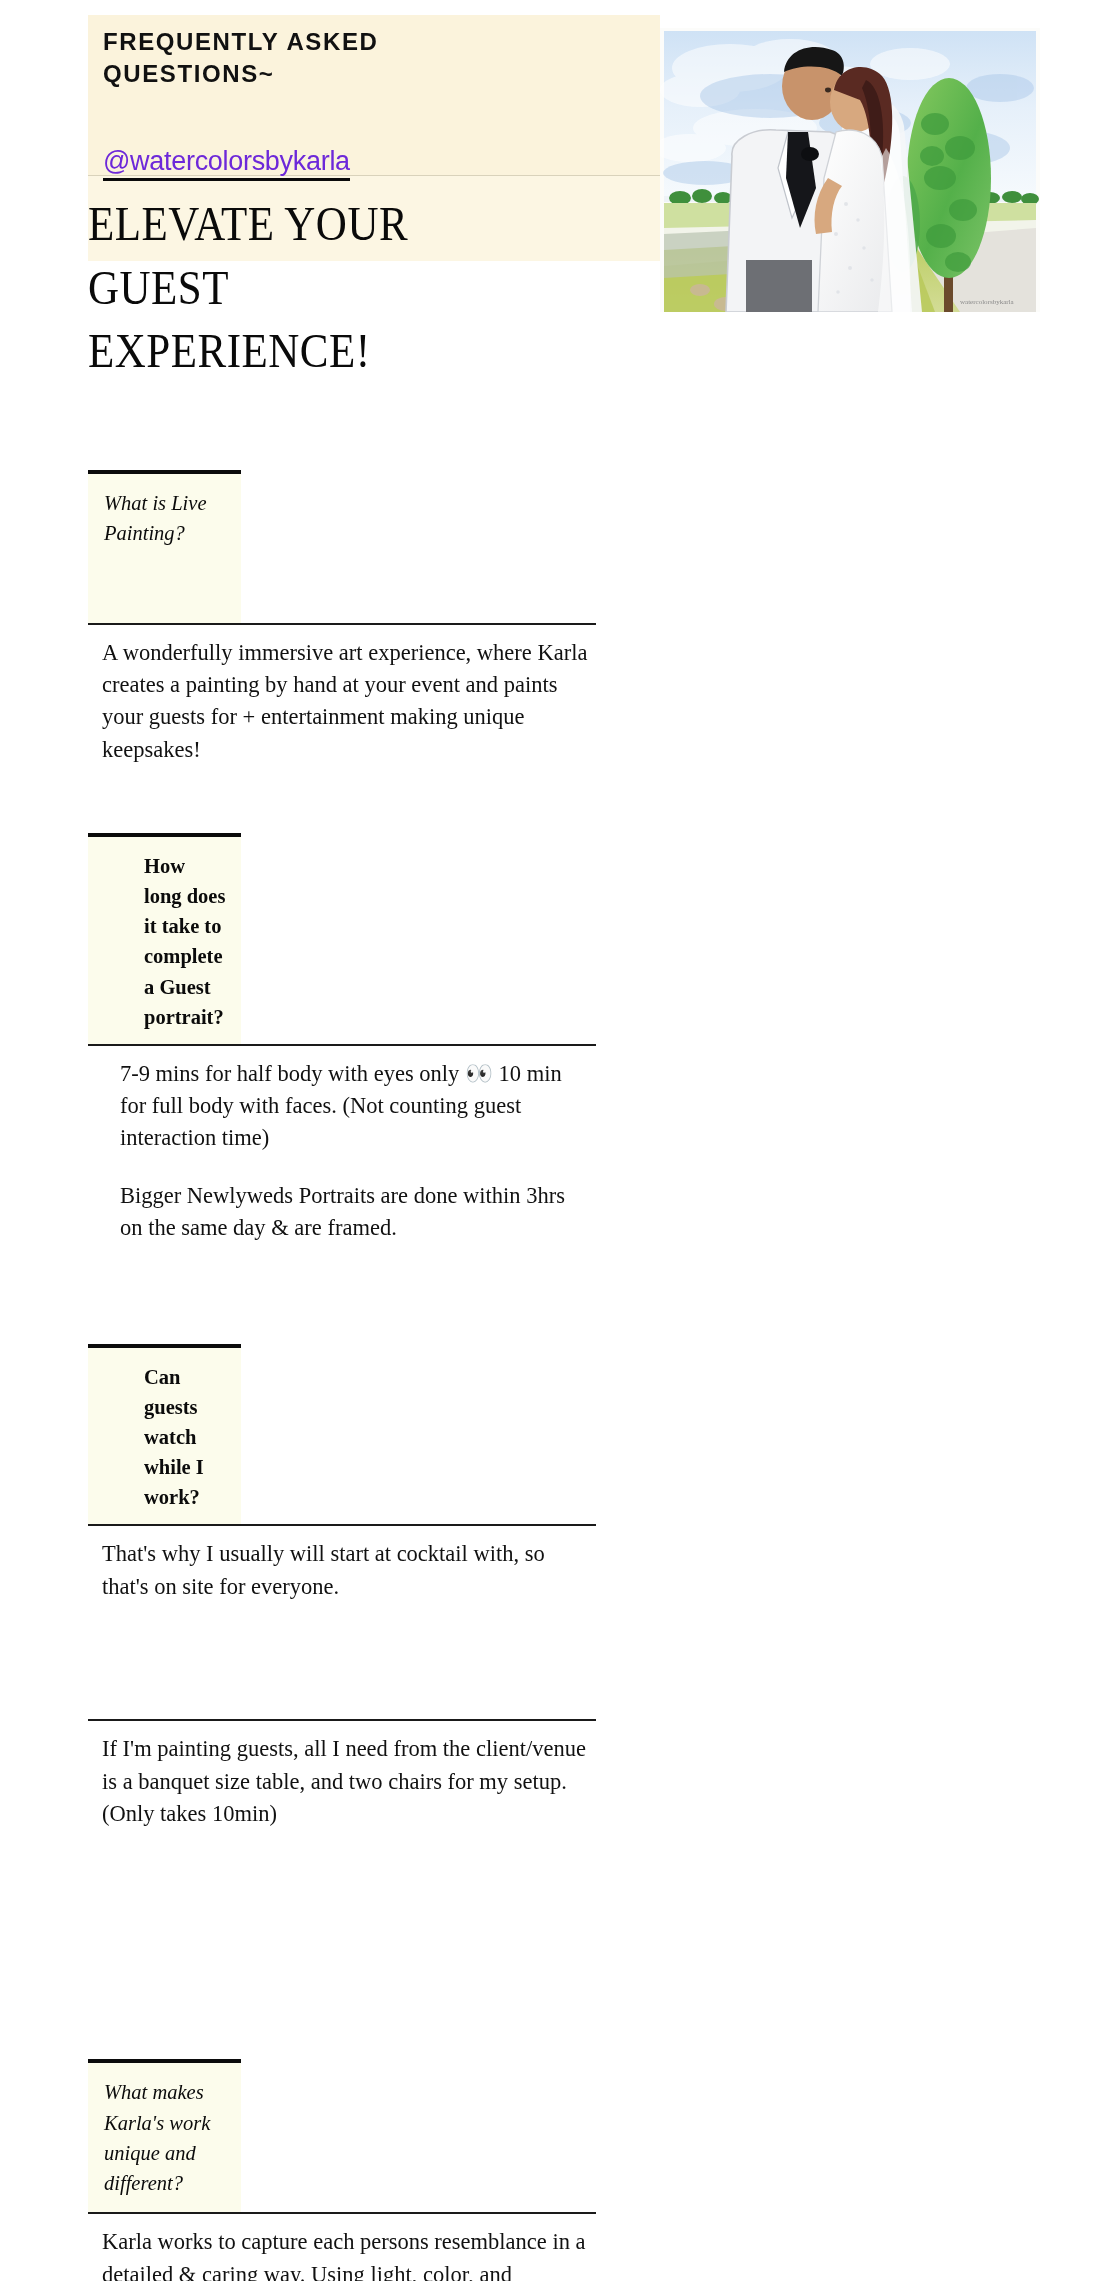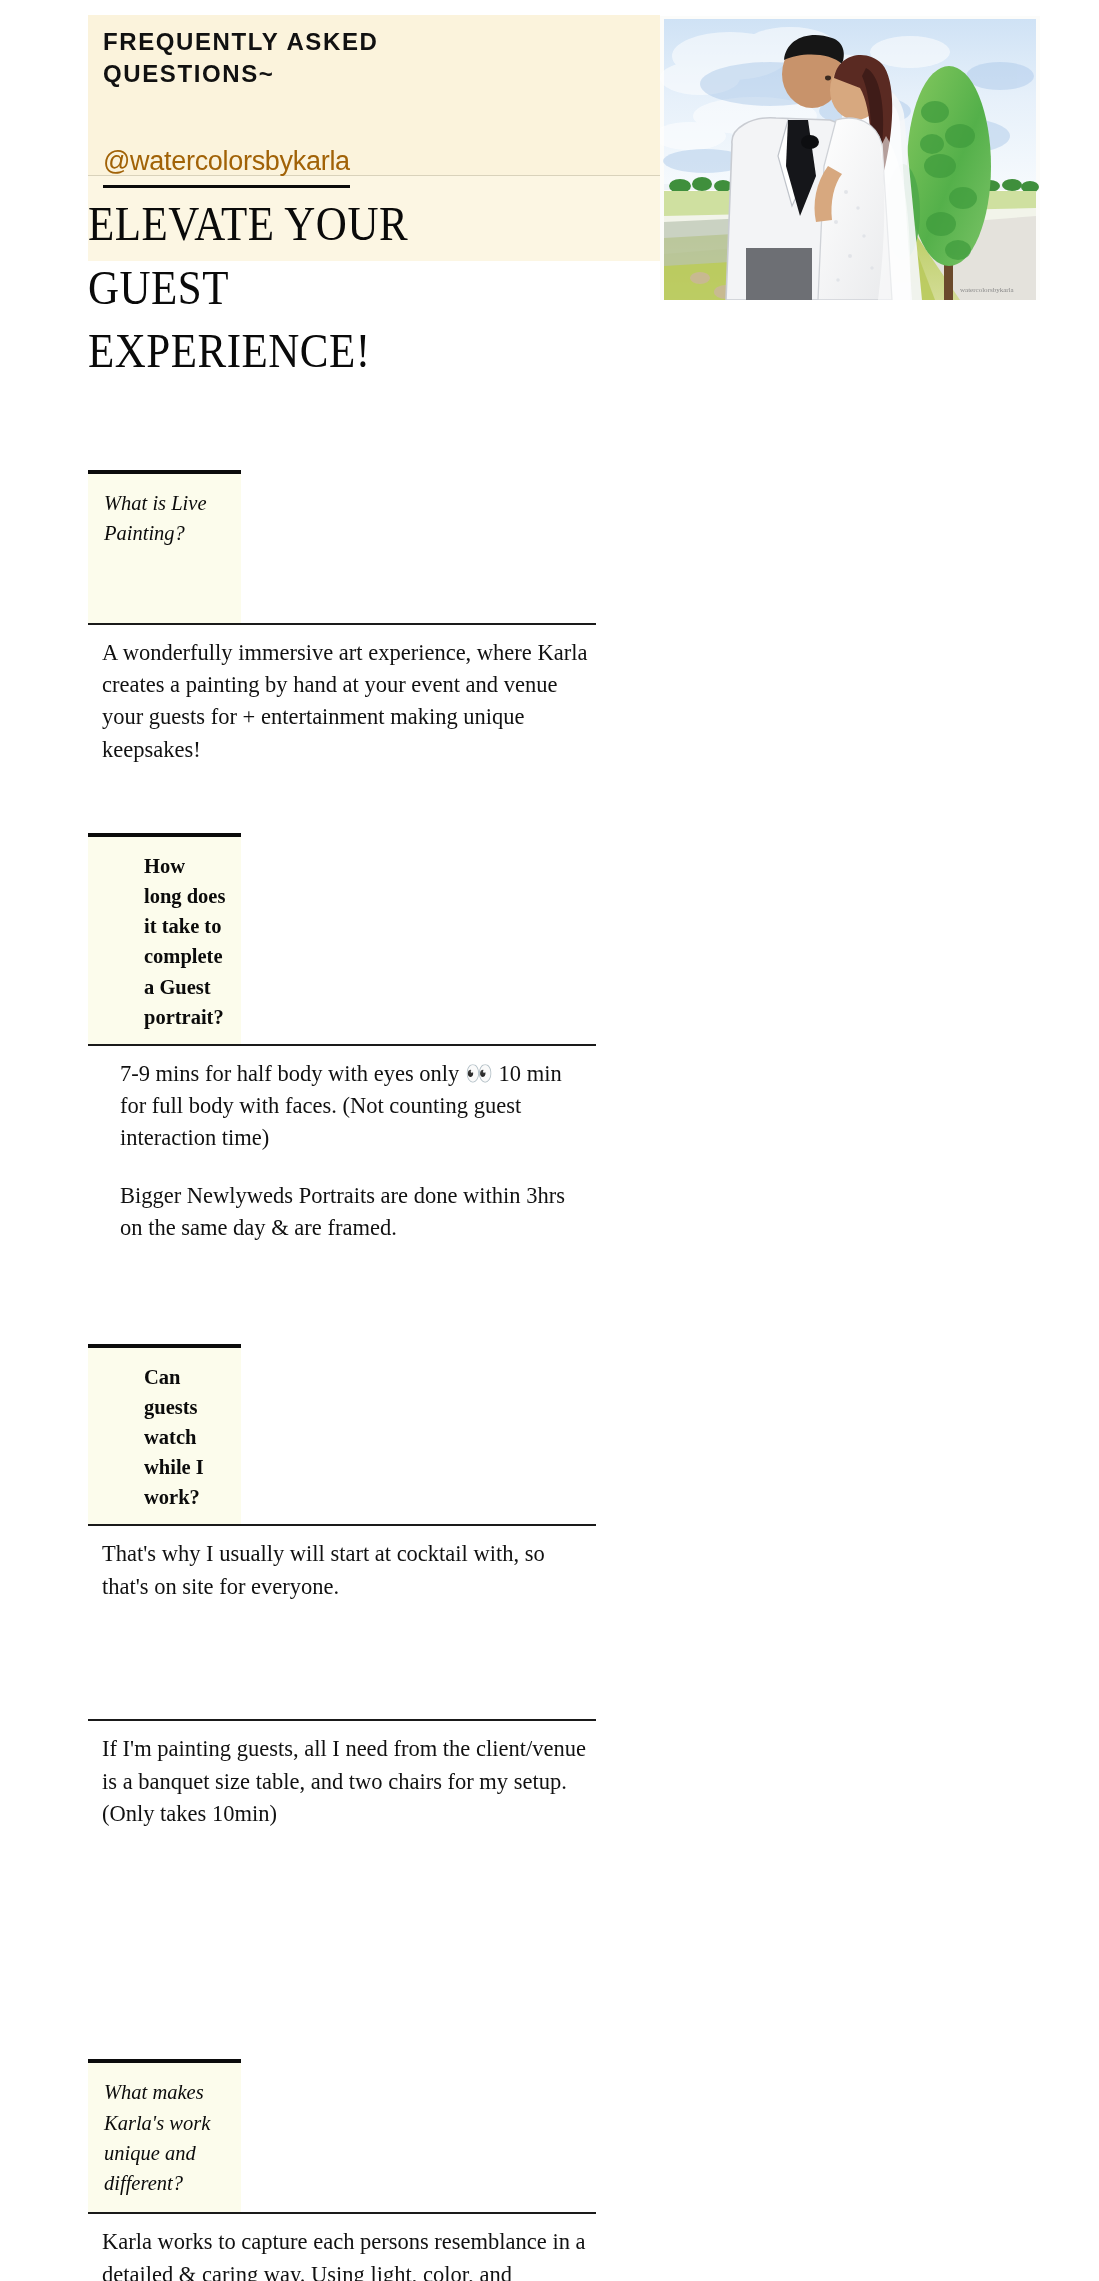--- a/index.html
+++ b/index.html
@@ -47,44 +47,44 @@
     color:#111111;
     text-transform:uppercase;
   }
   .handle{
     position:absolute;
     left:103px; top:146px;
     font-family:"Liberation Sans", sans-serif;
     font-weight:400;
     font-size:27px;
     letter-spacing:-0.3px;
-    color:#a16207;
+    color:#6d28d9;
     border-bottom:3px solid #0a0a0a;
-    padding-bottom:8px;
+    padding-bottom:1px;
     display:inline-block;
   }
   .elevate{
     position:absolute;
     left:88px; top:193px;
     width:400px;
     font-family:"Liberation Serif", serif;
     font-weight:400;
     font-size:43px;
     line-height:1.30;
     letter-spacing:0.5px;
     color:#0a0a0a;
     text-transform:uppercase;
     transform:scaleY(1.13);
     transform-origin:left top;
   }
 
   
   .painting{
     position:absolute;
-    left:660px; top:16px;
+    left:660px; top:28px;
     width:380px; height:284px;
     overflow:hidden;
     background:#fdfdfb;
     text-align:right;
   }
   .painting svg{display:block;}
 
   
   .faq{
     position:absolute;
@@ -284,21 +284,21 @@
     </svg>
   </div>
 </div>
 
 <div class="faq">
     <div class="faq-row">
       <div class="q-cell">
         <div class="q-text q-italic">What is Live Painting?</div>
       </div>
       <div class="a-cell" style="min-height: 210px;">
-        <p class="a-text">A wonderfully immersive art experience, where Karla creates a painting by hand at your event and venue your guests for + entertainment making unique keepsakes!</p>
+        <p class="a-text">A wonderfully immersive art experience, where Karla creates a painting by hand at your event and paints your guests for + entertainment making unique keepsakes!</p>
       </div>
     </div>
     <div class="faq-row">
       <div class="q-cell">
         <div class="q-text q-bold">How long does it take to complete a Guest portrait?</div>
       </div>
       <div class="a-cell" style="min-height: 300px; padding-left: 32px;">
         <p class="a-text">7-9 mins for half body with eyes only 👀 10 min for full body with faces. (Not counting guest interaction time)</p>
         <p class="a-text">Bigger Newlyweds Portraits are done within 3hrs on the same day &amp; are framed.</p>
       </div>

